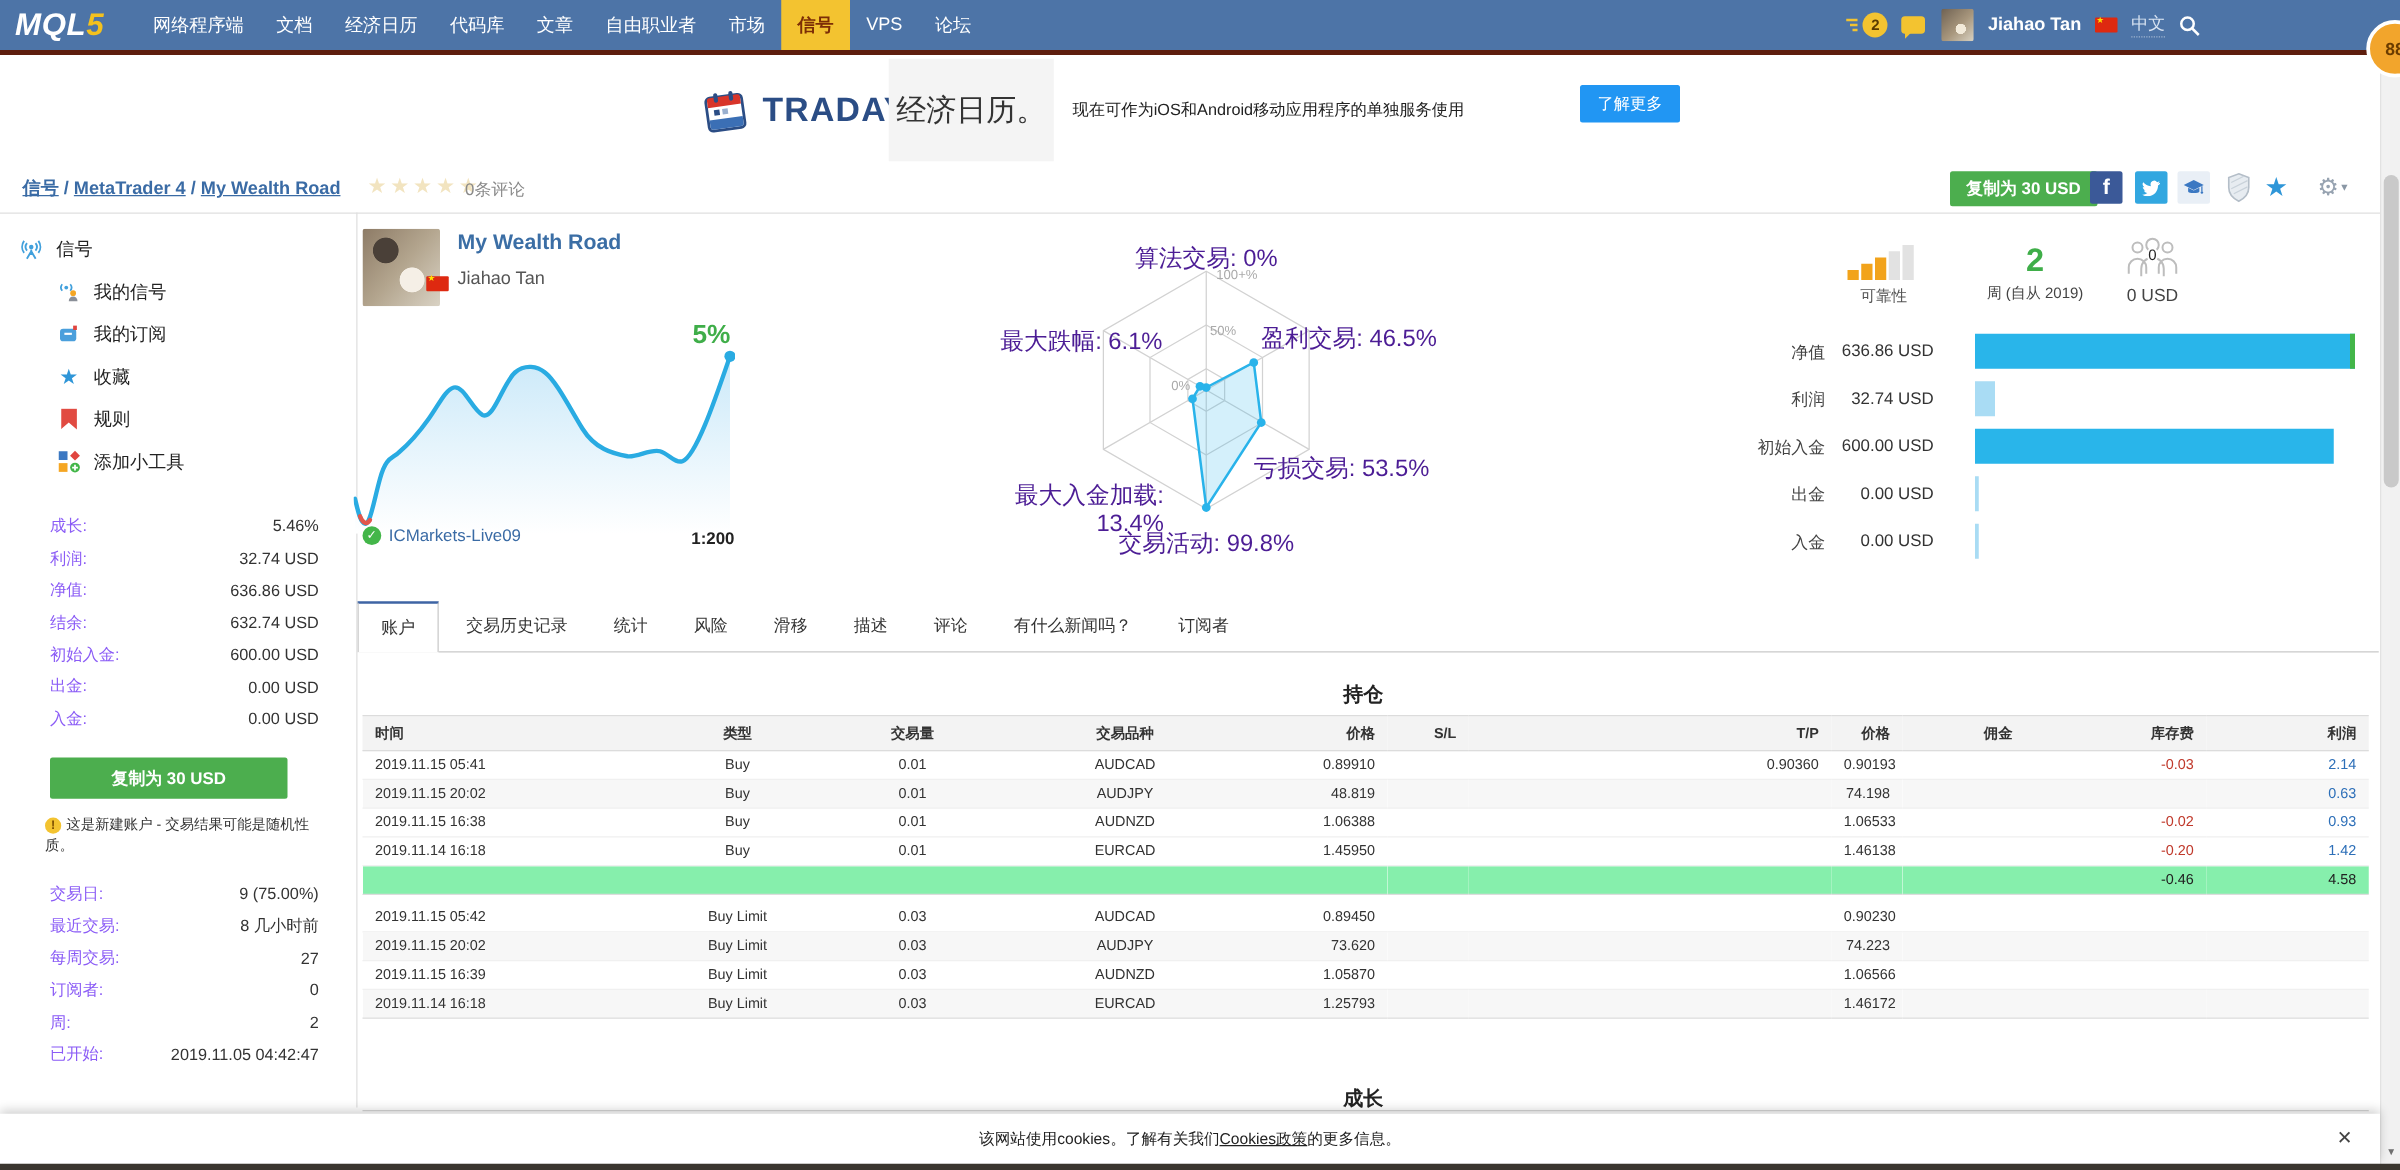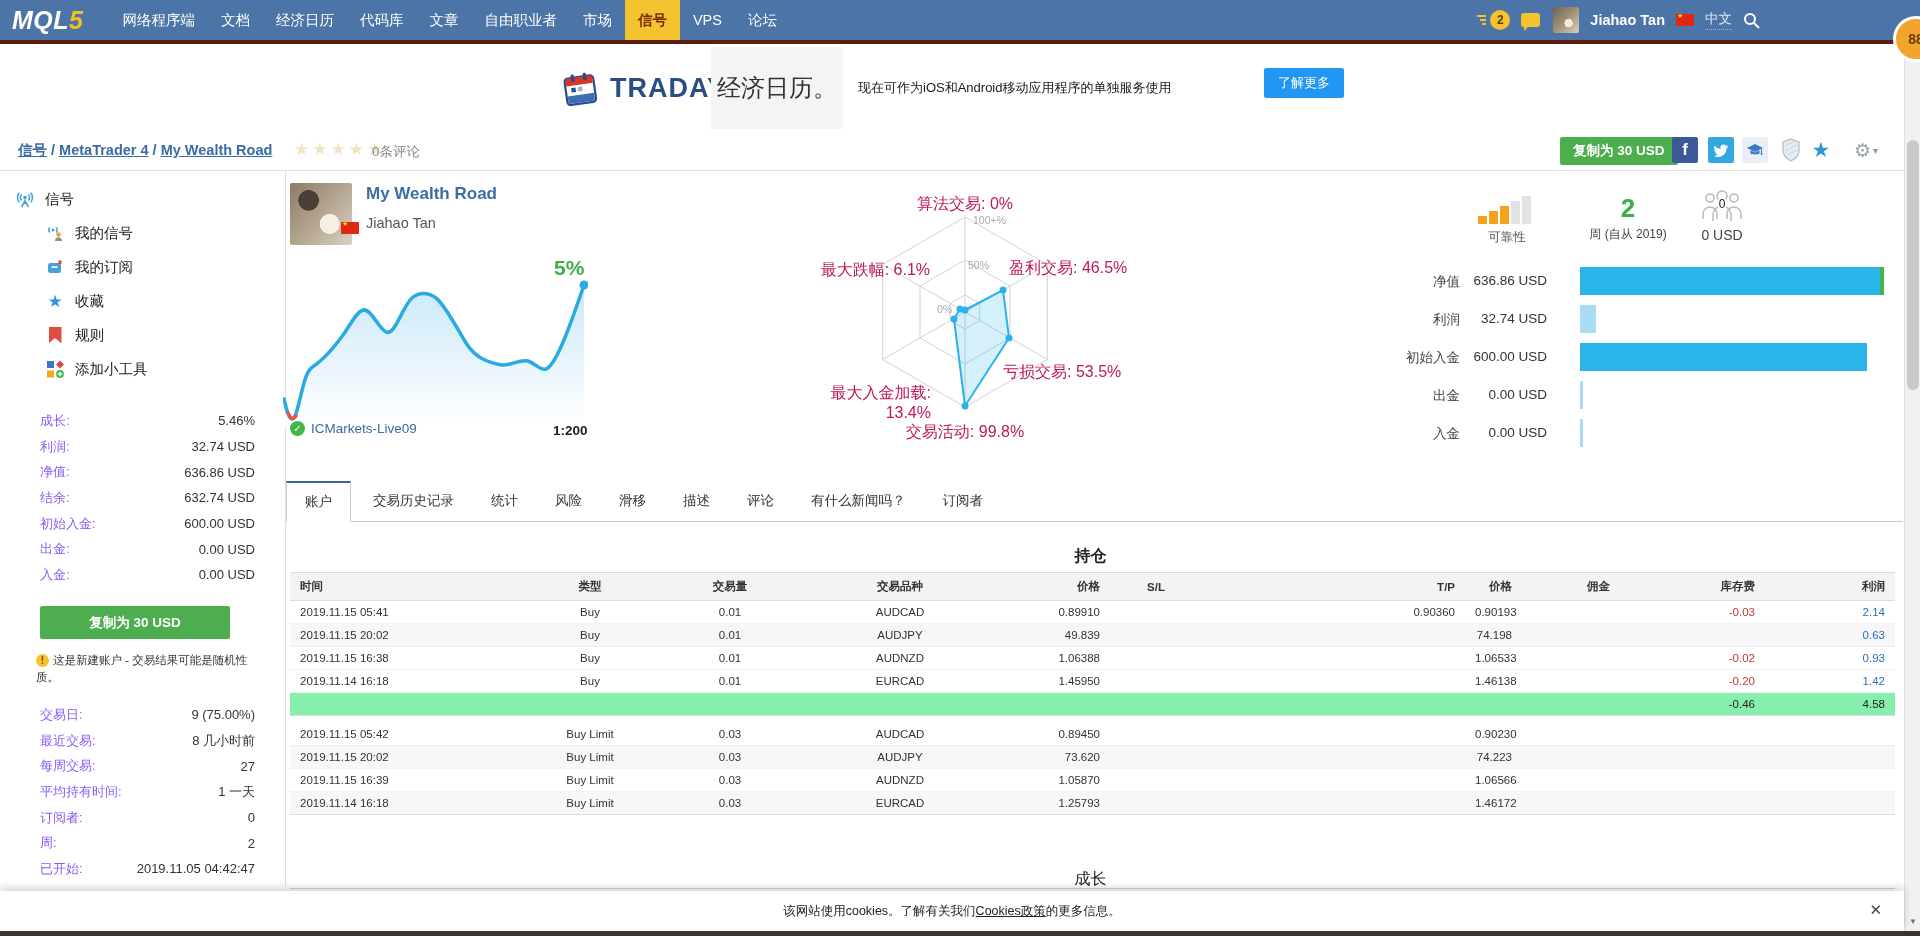--- a/index.html
+++ b/index.html
@@ -88,21 +88,21 @@
 .sig-flag{position:absolute;left:55px;top:50px;z-index:2}
 .sig-author{position:absolute;left:80px;top:45px;font-size:14.5px;color:#555}
 .growth-chart{position:absolute;left:-3px;top:85px}
 .growth-label{position:absolute;left:268px;top:86px;font-size:21px;font-weight:bold;color:#3fae49}
 .broker-row{position:absolute;left:4px;top:251px;display:flex;align-items:center;gap:6px;font-size:13.5px;color:#3a6ba5}
 .check-ic{width:15px;height:15px;border-radius:50%;background:#43b649;color:#fff;font-size:10px;font-weight:bold;display:flex;align-items:center;justify-content:center}
 .broker-name{text-decoration:none;color:#3a6ba5;cursor:pointer}
 .leverage{position:absolute;left:267px;top:253px;font-weight:bold;color:#222;font-size:13.5px}
 
 .radar-svg{position:absolute;left:569px;top:37px}
-.rlabel{position:absolute;font-size:16px;color:#be185d;white-space:nowrap}
+.rlabel{position:absolute;font-size:19px;color:#4c1d95;white-space:nowrap}
 .rlabel.wrap{white-space:normal}
 .ring-lb{position:absolute;font-size:10.5px;color:#aaa}
 
 .rel-bars{position:absolute;left:1192px;top:26px;width:58px;height:28px;display:flex;align-items:flex-end;gap:2px}
 .rel-bars i{display:block;width:9px;background:#e2e2e2}
 .rel-bars i.on{background:#f2a31b}
 .rel-label{position:absolute;left:1190px;top:59px;width:62px;text-align:center;font-size:12.5px;color:#555}
 .weeks{position:absolute;left:1297px;top:24px;width:90px;text-align:center}
 .weeks-val{font-size:26px;font-weight:bold;color:#3fae49;line-height:1.1}
 .weeks-lb{font-size:12px;color:#444;margin-top:3px}
@@ -123,21 +123,21 @@
 .pos-table{position:absolute;left:4px;top:402px;width:1605px;border-collapse:collapse;font-size:11.5px;color:#333;table-layout:fixed}
 .pos-table th{background:#f3f3f3;border-top:1px solid #dcdcdc;border-bottom:1px solid #dcdcdc;font-weight:bold;padding:6px 10px;font-size:11.5px;color:#333}
 .pos-table td{padding:5px 10px;border-bottom:1px solid #f0f0f0;overflow:hidden;white-space:nowrap}
 .pos-table tr.stripe td{background:#f7f7f7}
 .pos-table tr.sumrow td{background:#86efac;border-top:1px solid #dcdcdc;border-bottom:1px solid #dcdcdc;color:#222}
 .pos-table tr.gap td{height:7px;padding:0;border:none;background:#fff}
 .pos-table tr:last-child td{border-bottom:1px solid #dcdcdc}
 .a-l{text-align:left}.a-c{text-align:center}.a-r{text-align:right}
 .neg{color:#c0392b}.pos{color:#2d6fb8}
 
-.growth-title{position:absolute;top:699px;left:0;width:1609px;text-align:center;font-size:16px;font-weight:normal;color:#222}
+.growth-title{position:absolute;top:699px;left:0;width:1609px;text-align:center;font-size:16px;font-weight:bold;color:#222}
 .bottom-line{position:absolute;top:718px;left:4px;width:1605px;height:1px;background:#d5d5d5}
 
 
 .cookie{position:absolute;left:0;top:891px;width:1904px;height:40px;background:#fff;box-shadow:0 -3px 8px rgba(0,0,0,.18);z-index:8;display:flex;align-items:center;justify-content:center;font-size:12.5px;color:#222}
 .cookie a{color:#222;text-decoration:underline;cursor:pointer}
 .cookie-close{position:absolute;right:22px;top:10px;font-size:15px;color:#444;cursor:pointer}
 .bottom-strip{position:absolute;left:0;top:931px;width:1920px;height:5px;background:#3a362f;z-index:9}
 
 
 .scrollbar{position:absolute;right:0;top:40px;width:16px;height:896px;background:#f1f1f1;border-left:1px solid #e2e2e2;z-index:7}
@@ -339,24 +339,20 @@
           <span class="sb-label">交易日:</span>
           <span class="sb-value">9 (75.00%)</span>
         </div>
         <div class="sb-row">
           <span class="sb-label">最近交易:</span>
           <span class="sb-value">8 几小时前</span>
         </div>
         <div class="sb-row">
           <span class="sb-label">每周交易:</span>
           <span class="sb-value">27</span>
-        </div>
-        <div class="sb-row">
-          <span class="sb-label">平均持有时间:</span>
-          <span class="sb-value">1 一天</span>
         </div>
         <div class="sb-row">
           <span class="sb-label">订阅者:</span>
           <span class="sb-value">0</span>
         </div>
         <div class="sb-row">
           <span class="sb-label">周:</span>
           <span class="sb-value">2</span>
         </div>
         <div class="sb-row">
@@ -517,21 +513,21 @@
             <td class="a-r">0.90193</td>
             <td class="a-r"></td>
             <td class="a-r neg">-0.03</td>
             <td class="a-r pos">2.14</td>
           </tr>
           <tr class="stripe">
             <td class="a-l">2019.11.15 20:02</td>
             <td class="a-c">Buy</td>
             <td class="a-c">0.01</td>
             <td class="a-c">AUDJPY</td>
-            <td class="a-r">49.839</td>
+            <td class="a-r">48.819</td>
             <td class="a-r"></td>
             <td class="a-r"></td>
             <td class="a-r">74.198</td>
             <td class="a-r"></td>
             <td class="a-r"></td>
             <td class="a-r pos">0.63</td>
           </tr>
           <tr>
             <td class="a-l">2019.11.15 16:38</td>
             <td class="a-c">Buy</td>

